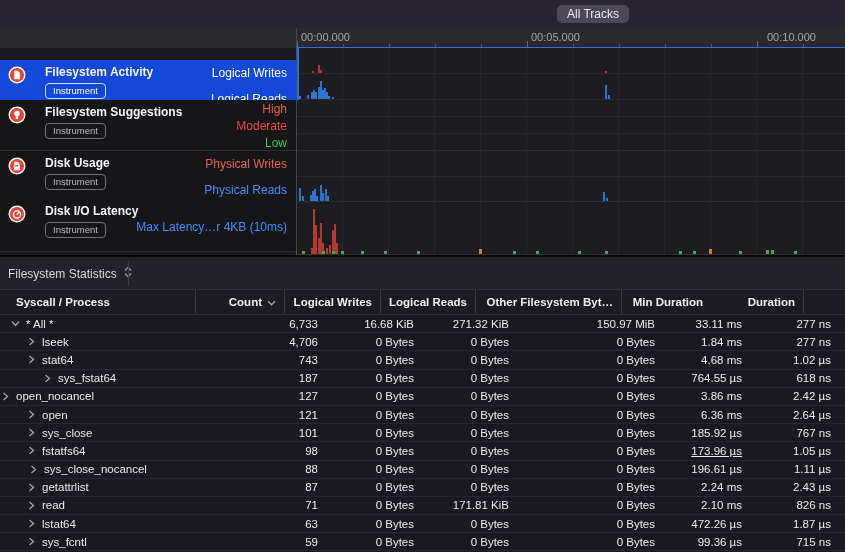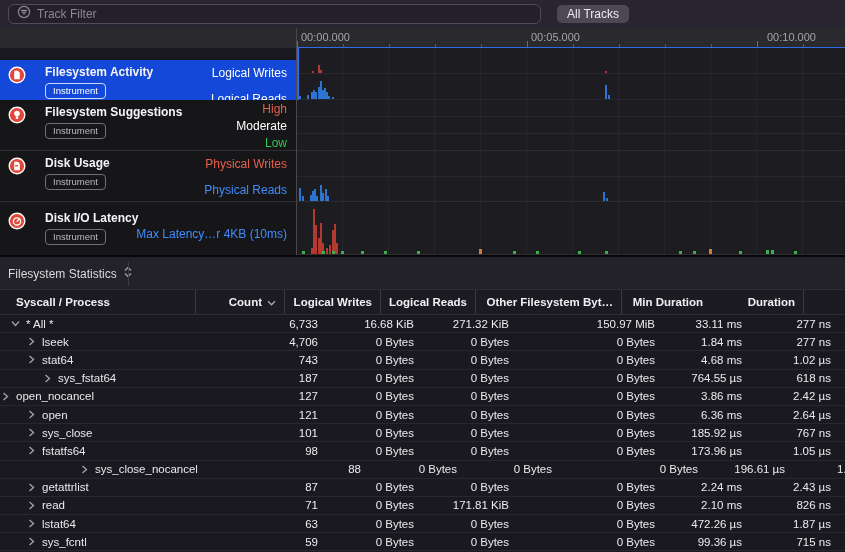--- a/index.html
+++ b/index.html
@@ -62,29 +62,20 @@
   .chev { display:inline-flex; width:10px; justify-content:center; color:#9da0a6; }
   .chev svg { display:block; }
   .chev.open svg { transform:rotate(90deg); }
 </style>
 </head>
 <body>
 
 <div id="app">
 
   <div class="toolbar">
-    <div class="filter-field">
-      <span>
-        <svg width="14" height="14" viewBox="0 0 14 14">
-            <circle cx="7" cy="7" r="5.6" fill="none" stroke="#8b8791" stroke-width="1.2"></circle>
-            <path d="M4.2 5.4h5.6M5.1 7.1h3.8M6 8.8h2" stroke="#8b8791" stroke-width="1.1" stroke-linecap="round"></path>
-          </svg>
-      </span>
-      <span class="filter-placeholder">Track Filter</span>
-    </div>
     <button class="all-tracks-btn">All Tracks</button>
   </div>
 
   <div class="ruler" id="ruler">
       <div class="tick-major" style="left: 297px;"></div>
       <div class="tick-minor" style="left: 343px;"></div>
       <div class="tick-minor" style="left: 389px;"></div>
       <div class="tick-minor" style="left: 435px;"></div>
       <div class="tick-minor" style="left: 481px;"></div>
       <div class="tick-major" style="left: 527px;"></div>
@@ -137,21 +128,21 @@
       </div>
       <div class="track-side" style="top: 100px; height: 51px;">
         <span class="track-icon"><svg width="18" height="18" viewBox="0 0 18 18">
             <circle cx="9" cy="9" r="7.8" fill="#e2473c" stroke="#fff" stroke-width="1.4"></circle>
             <circle cx="9" cy="7.6" r="2.8" fill="#fff"></circle>
             <rect x="7.8" y="10.6" width="2.4" height="2.4" rx="0.7" fill="#fff"></rect>
           </svg></span>
         <div class="track-title">Filesystem Suggestions</div>
         <div class="instr-badge">Instrument</div>
         <div class="lane-label" style="top: 8.5px; color: rgb(228, 96, 77);">High</div>
-        <div class="lane-label" style="top: 25.5px; color: #ffffff;">Moderate</div>
+        <div class="lane-label" style="top: 25.5px; color: #ef4444;">Moderate</div>
         <div class="lane-label" style="top: 42.5px; color: rgb(49, 199, 83);">Low</div>
       </div>
       <div class="track-chart" style="top: 100px; height: 51px;">
         <div class="lane" style="top: 0px; height: 17px;"></div>
         <div class="lane" style="top: 17px; height: 17px;"></div>
         <div class="lane" style="top: 34px; height: 17px;"></div>
       </div>
       <div class="track-side" style="top: 151px; height: 51px;">
         <span class="track-icon"><svg width="18" height="18" viewBox="0 0 18 18">
             <circle cx="9" cy="9" r="7.8" fill="#e2473c" stroke="#fff" stroke-width="1.4"></circle>
@@ -173,21 +164,21 @@
           <div class="chart-bar" style="left: 17.48px; height: 11.55px; top: 12.45px; background: rgb(44, 116, 208);"></div>
           <div class="chart-bar" style="left: 19.32px; height: 5.25px; top: 18.75px; background: rgb(44, 116, 208);"></div>
           <div class="chart-bar" style="left: 23px; height: 16.38px; top: 7.62px; background: rgb(44, 116, 208);"></div>
           <div class="chart-bar" style="left: 25.3px; height: 7.98px; top: 16.02px; background: rgb(44, 116, 208);"></div>
           <div class="chart-bar" style="left: 27.6px; height: 11.55px; top: 12.45px; background: rgb(44, 116, 208);"></div>
           <div class="chart-bar" style="left: 29.9px; height: 4.62px; top: 19.38px; background: rgb(44, 116, 208);"></div>
           <div class="chart-bar" style="left: 305.9px; height: 9.45px; top: 14.55px; background: rgb(44, 116, 208);"></div>
           <div class="chart-bar" style="left: 309.12px; height: 2.94px; top: 21.06px; background: rgb(44, 116, 208);"></div>
         </div>
       </div>
-      <div class="track-side" style="top: 206px; height: 53px;">
+      <div class="track-side" style="top: 199px; height: 53px;">
         <span class="track-icon"><svg width="18" height="18" viewBox="0 0 18 18">
             <circle cx="9" cy="9" r="7.8" fill="#e2473c" stroke="#fff" stroke-width="1.4"></circle>
             <circle cx="9" cy="9.4" r="3.6" fill="none" stroke="#fff" stroke-width="1.3"></circle>
             <path d="M9 9.4 11.2 7.2" stroke="#fff" stroke-width="1.3" stroke-linecap="round"></path>
           </svg></span>
         <div class="track-title">Disk I/O Latency</div>
         <div class="instr-badge">Instrument</div>
         <div class="lane-label" style="top: 27.5px; color: rgb(63, 140, 255);">Max Latency…r 4KB (10ms)</div>
       </div>
       <div class="track-chart" style="top: 202px; height: 53px;">
@@ -386,25 +377,25 @@
             <svg width="7" height="9" viewBox="0 0 7 9">
               <path d="M1.5 1 5.5 4.5 1.5 8" fill="none" stroke="#9da0a6" stroke-width="1.4"></path>
             </svg>
           </span>
           <span style="margin-left: 6px;">fstatfs64</span>
         </div>
         <div class="cell" style="width: 89px;">98</div>
         <div class="cell" style="width: 96px;">0 Bytes</div>
         <div class="cell" style="width: 95px;">0 Bytes</div>
         <div class="cell" style="width: 146px;">0 Bytes</div>
-        <div class="cell" style="width: 87px;">173.96 µs</div>
+        <div class="cell" style="width: 87px; text-decoration: underline;">173.96 µs</div>
         <div class="cell last" style="width: 95px;">1.05 µs</div>
       </div>
       <div class="row">
-        <div class="cell cell-name" style="width: 237px; padding-left: 36px; margin-left: 43px;">
+        <div class="cell cell-name" style="width: 237px; padding-left: 28px;">
           <span class="chev">
             <svg width="7" height="9" viewBox="0 0 7 9">
               <path d="M1.5 1 5.5 4.5 1.5 8" fill="none" stroke="#9da0a6" stroke-width="1.4"></path>
             </svg>
           </span>
           <span style="margin-left: 6px;">sys_close_nocancel</span>
         </div>
         <div class="cell" style="width: 89px;">88</div>
         <div class="cell" style="width: 96px;">0 Bytes</div>
         <div class="cell" style="width: 95px;">0 Bytes</div>

